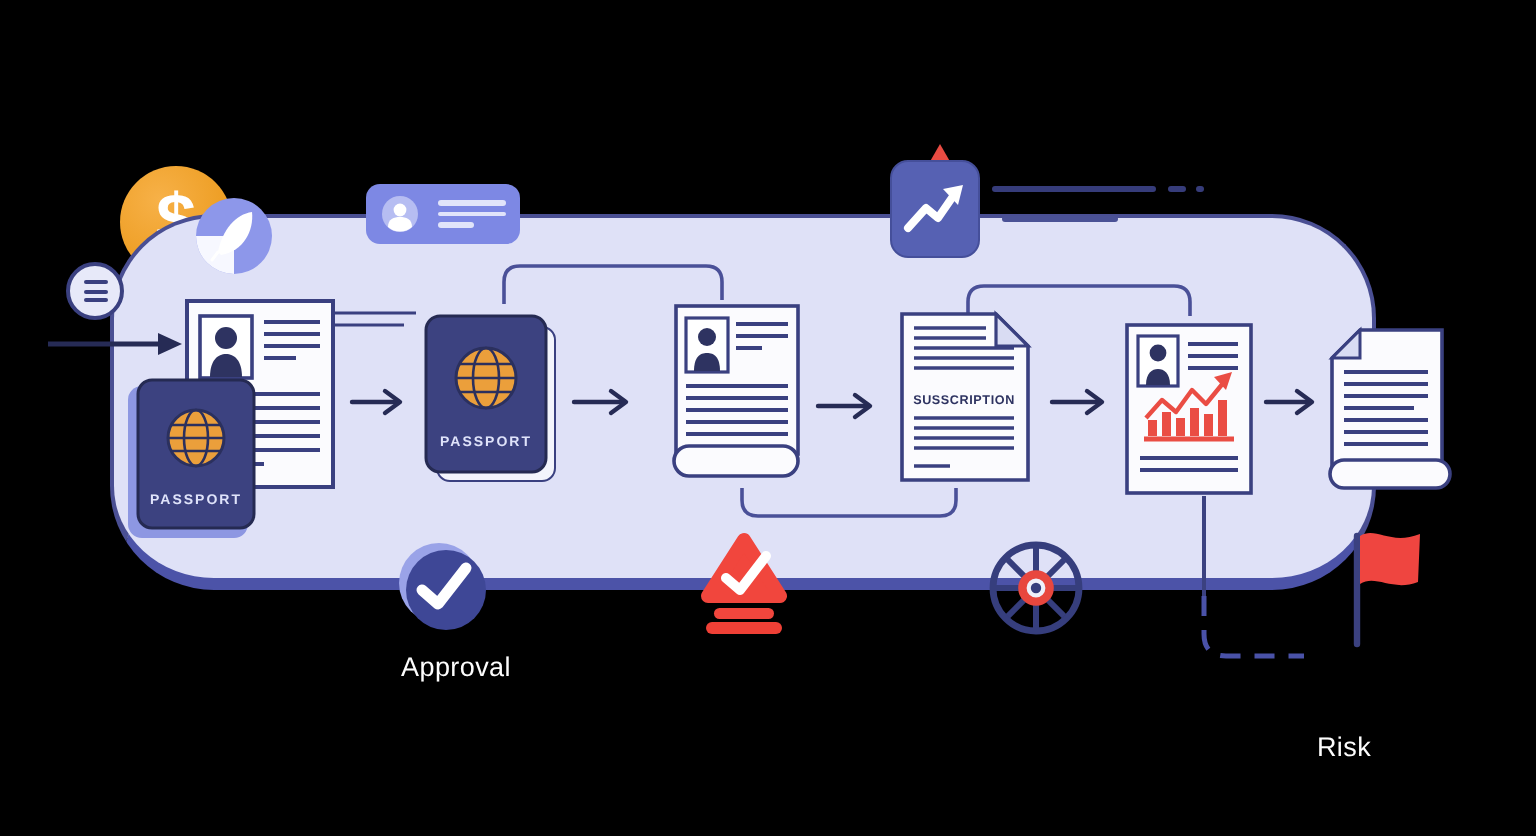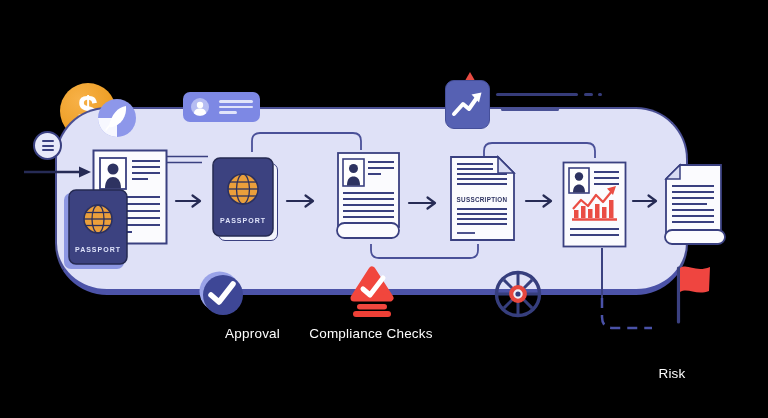--- a/index.html
+++ b/index.html
@@ -306,17 +306,16 @@
     </svg>
   </div>
 
   <div class="abs badge" style="left:674px;top:263px;">
     <svg width="40" height="62" viewBox="0 0 40 62">
       <line x1="4.5" y1="5" x2="4.5" y2="59" stroke="#3b4180" stroke-width="3.2" stroke-linecap="round"></line>
       <path d="M6,5 C14,0 21,10 36,4 L35,28 C22,33 14,24 6,29 Z" fill="#ef4540"></path>
     </svg>
   </div>
 
-  <div class="abs lbl" style="left:196px;top:326px;width:84px;text-align:right;">Approval</div>
-  <div class="abs lbl" style="left:296px;top:326px;width:150px;">Compliance Checks</div>
+  <div class="abs lbl" style="left:186px;top:326px;width:84px;">Approval</div>
   <div class="abs lbl" style="left:632px;top:326px;width:80px;margin-top:40px;">Risk</div>
 
 </div>
 
 </body></html>

